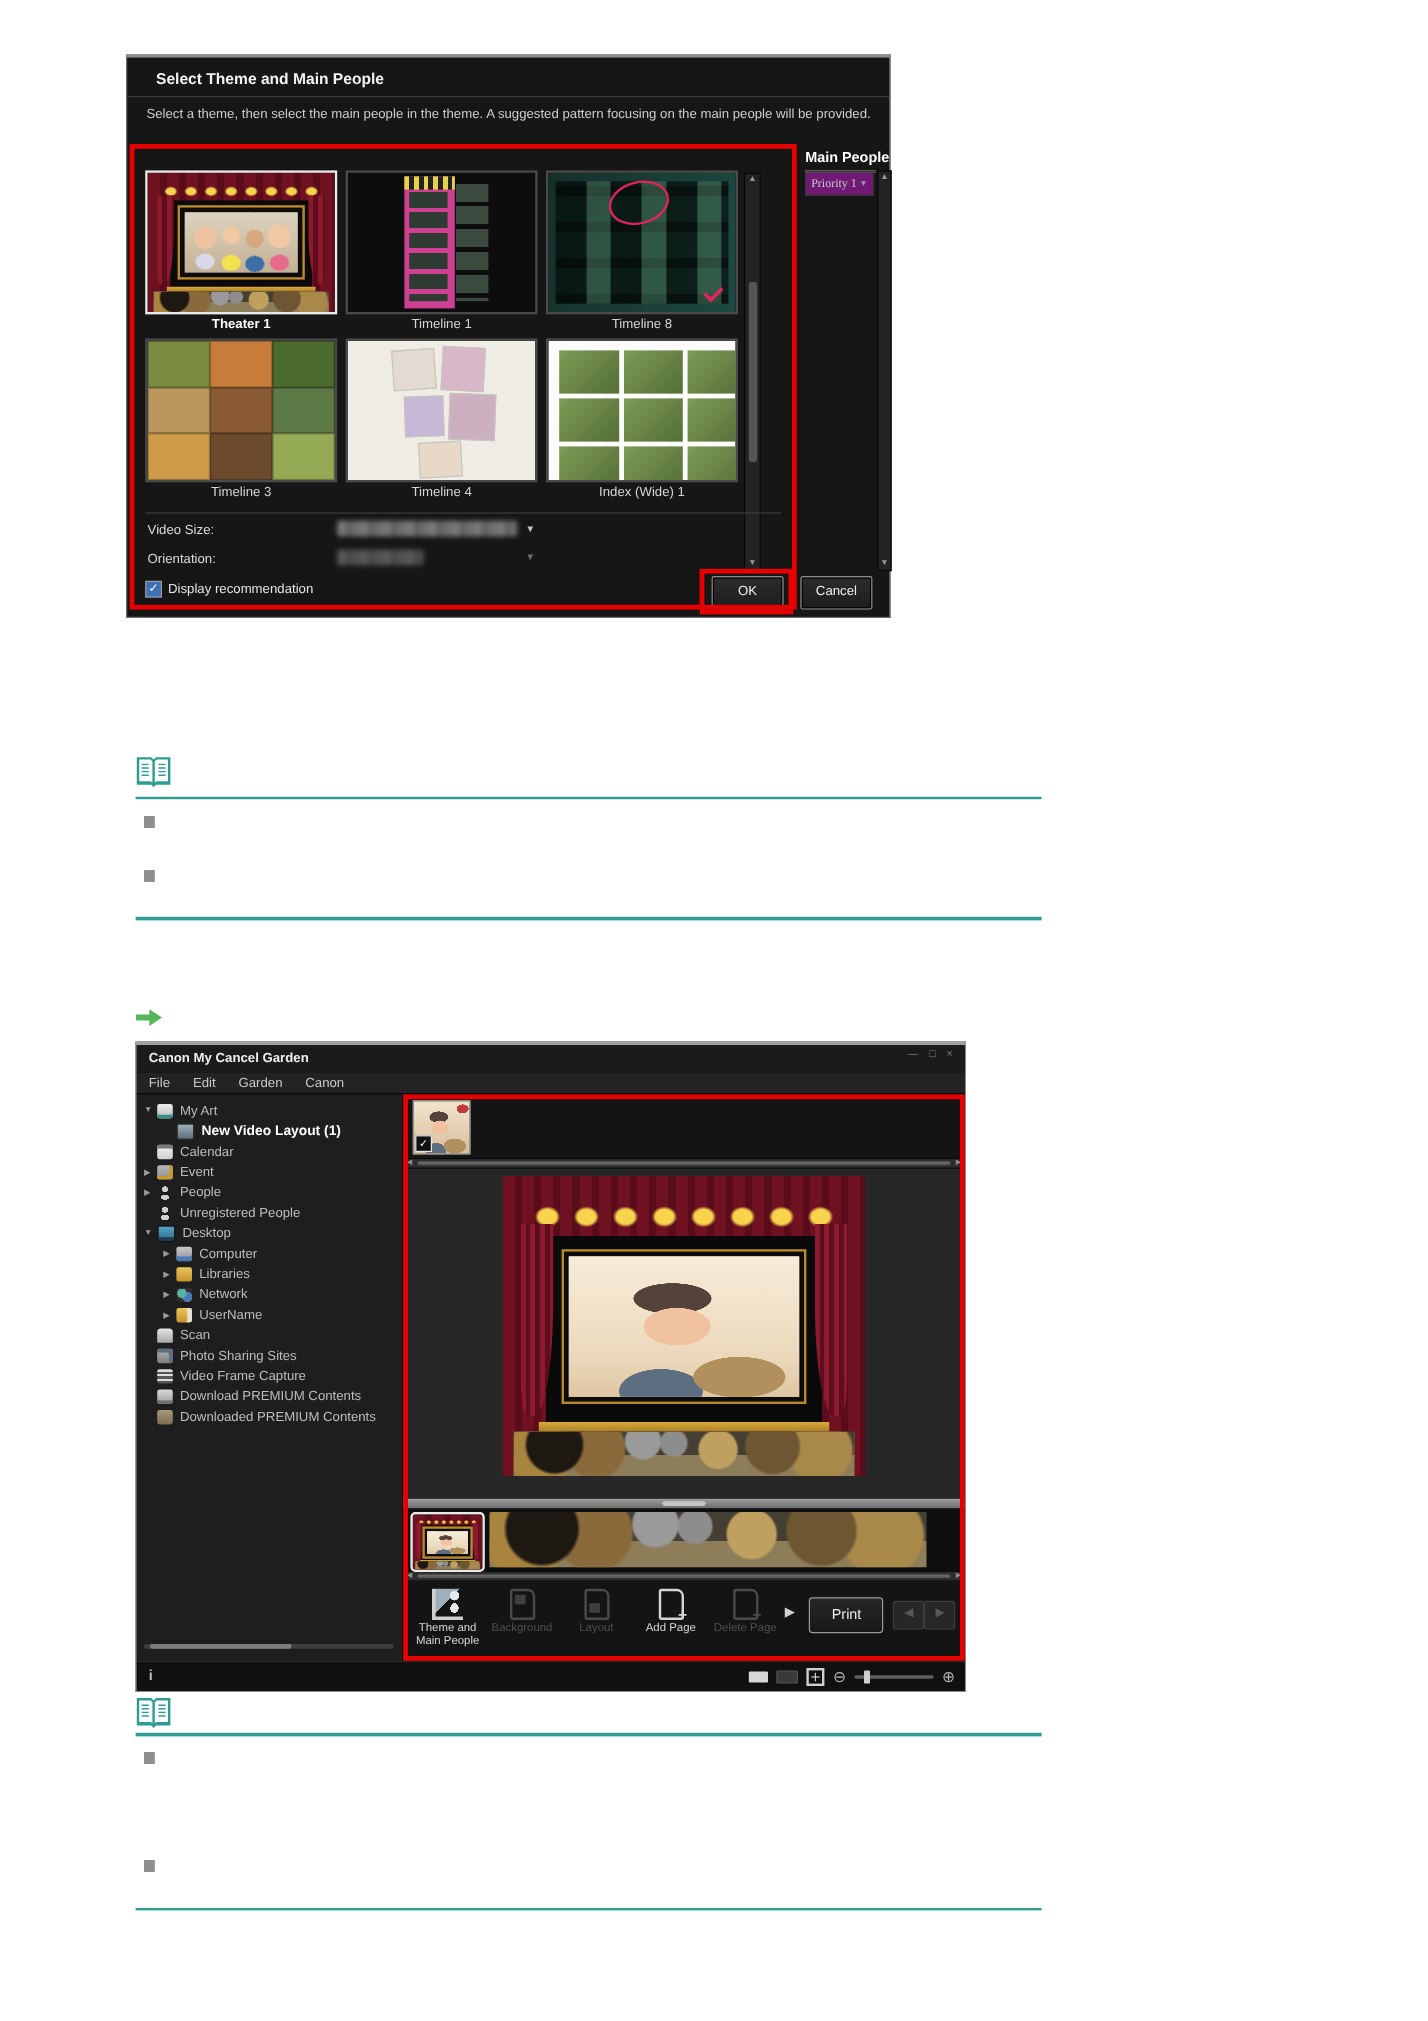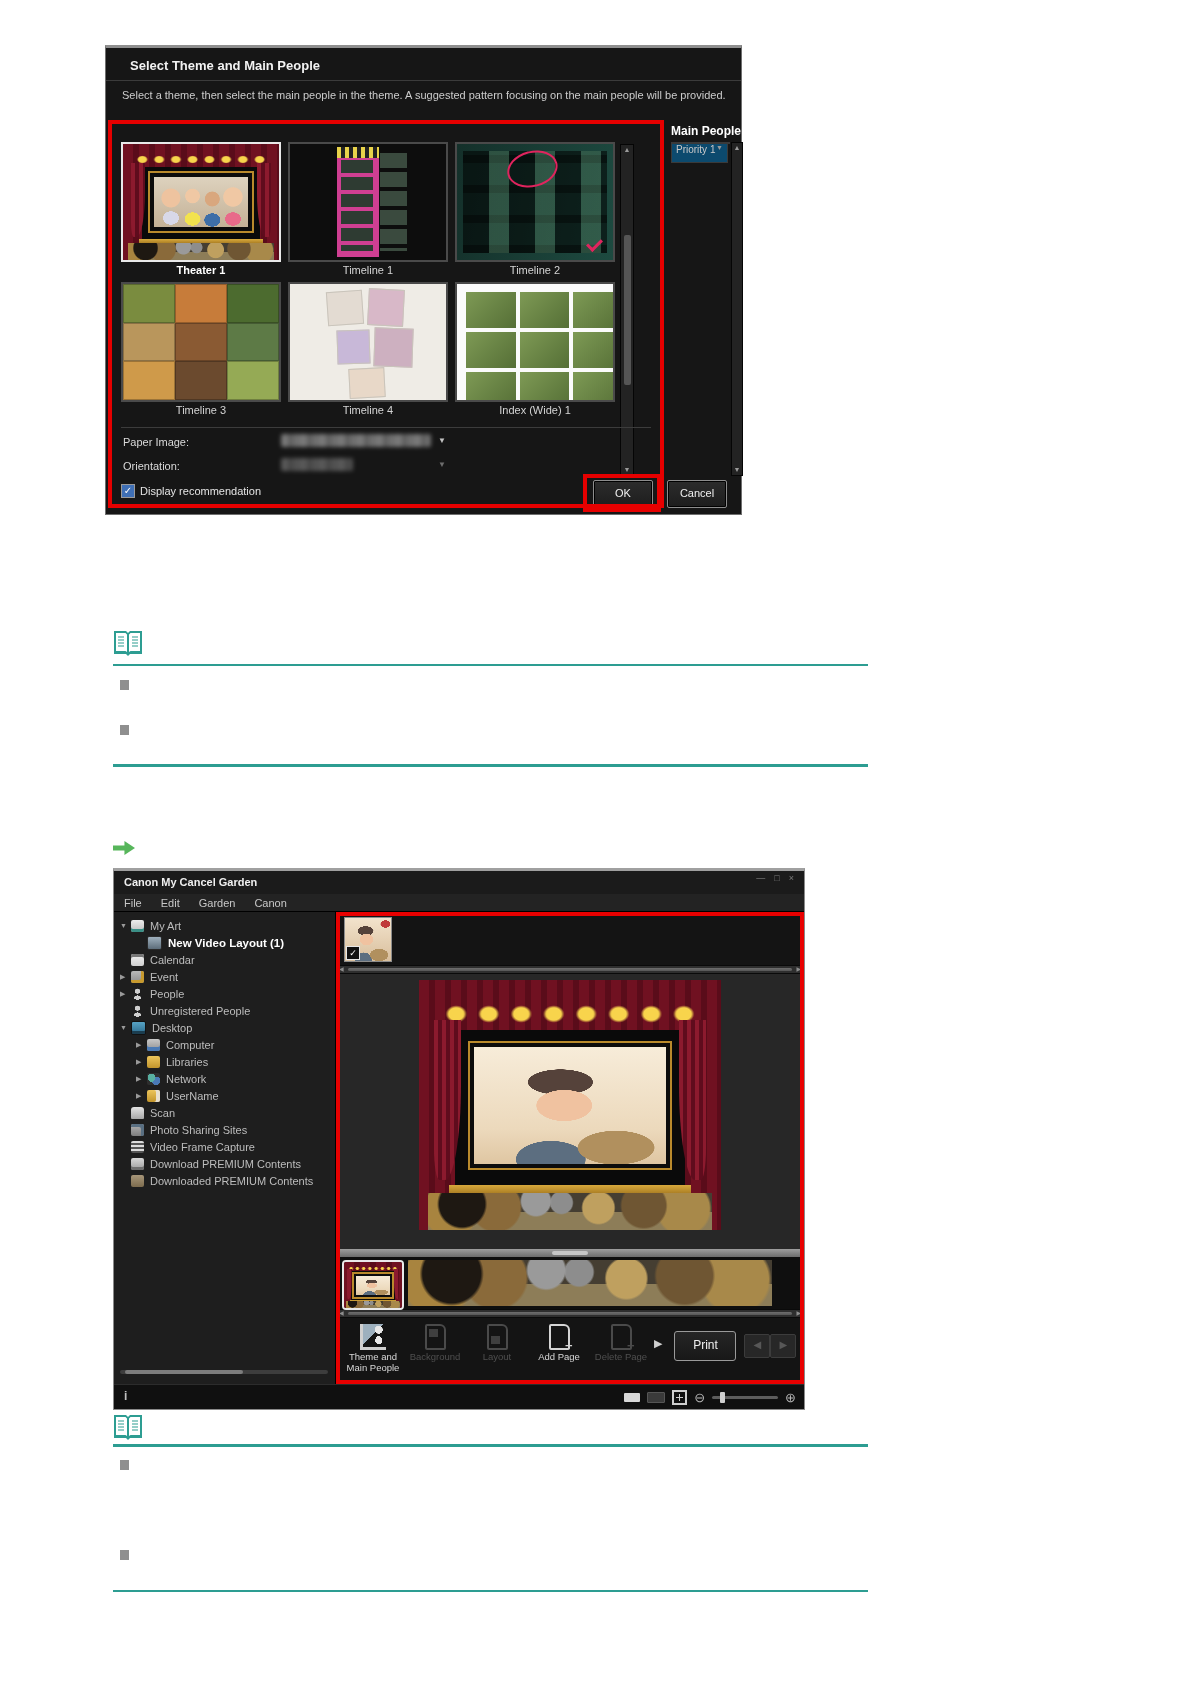--- a/index.html
+++ b/index.html
@@ -31,21 +31,21 @@
   .fieldlab{position:absolute;font-size:11px;color:#dadada;}
   .blurval{position:absolute;height:13px;border-radius:2px;background:repeating-linear-gradient(90deg,#9a9a9a 0 7px,#777 7px 12px,#8d8d8d 12px 19px);filter:blur(2px);opacity:.75;}
   .ddglyph{position:absolute;font-size:8px;color:#c2c2c2;}
   .ddglyph.dim{color:#6d6d6d;}
   .chk{position:absolute;left:15px;top:436px;width:12px;height:12px;background:#3f6fb5;border:1px solid #9a9a9a;color:#fff;font-size:10px;line-height:12px;text-align:center;}
   .chklab{position:absolute;left:34px;top:437px;font-size:11px;color:#e4e4e4;}
   .dlg-btn{position:absolute;width:58px;height:26px;background:linear-gradient(#2c2c2c,#1d1d1d);border:1px solid #8d8d8d;border-radius:2px;color:#f0f0f0;font-size:11px;text-align:center;line-height:24px;box-shadow:inset 0 0 0 1px #000;}
   .people-label{position:absolute;left:565px;top:76px;font-size:12px;font-weight:bold;color:#ffffff;}
   .people-card{position:absolute;left:565px;top:94px;width:57px;}
   .people-photo{width:55px;height:92px;border:1px solid #3a3a3a;}
-  .prio{height:18px;background:#0c4a6e;border:1px solid #3a3a3a;border-top:none;display:flex;justify-content:space-between;align-items:flex-start;padding:0 4px;font-size:10px;color:#c9c9c9;}
+  .prio{height:18px;background:#701a75;border:1px solid #3a3a3a;border-top:none;display:flex;justify-content:space-between;align-items:center;padding:0 4px;font-size:10px;color:#c9c9c9;font-family:Liberation Serif, serif;}
   .prio .ddg{font-size:7px;color:#9a9a9a;}
 
   
   .baby-art{width:100%;height:100%;background-color:#e9d9c4;background-image:
     radial-gradient(ellipse 36% 26% at 74% 86%,#b1905e 0 55%,transparent 56%),
     radial-gradient(ellipse 30% 26% at 40% 96%,#5c6e80 0 60%,transparent 61%),
     radial-gradient(ellipse 24% 22% at 47% 50%,#f0c2a0 0 60%,transparent 61%),
     radial-gradient(ellipse 28% 18% at 45% 30%,#55423a 0 60%,transparent 61%),
     linear-gradient(180deg,#f7ecd9 0%,#ecd9bc 70%,#dfc6a2 100%);}
   .baby-art.src{background-image:
@@ -224,21 +224,21 @@
         <div class="theme-cap">Timeline 1</div>
       </div>
       <div class="theme-cell">
         <div class="theme-thumb">
           <div class="art-t2">
             <div class="grid"></div>
               <div class="circ"></div>
               <div class="mchk"></div>
           </div>
         </div>
-        <div class="theme-cap">Timeline 2</div>
+        <div class="theme-cap">Timeline 8</div>
       </div>
       <div class="theme-cell">
         <div class="theme-thumb">
           <div class="tilegrid">
             <div style="background:#7a8c3f"></div>
               <div style="background:#c77c3a"></div>
               <div style="background:#4c6b2f"></div>
             <div style="background:#b9965c"></div>
               <div style="background:#8a5a33"></div>
               <div style="background:#5d7a46"></div>
@@ -282,21 +282,21 @@
     </div>
 
     <div class="vscroll" style="left:514px;top:96px;width:12px;height:330px;">
       <span class="sar">▲</span>
       <span class="sthumb" style="height:150px;"></span>
       <span class="sar">▼</span>
     </div>
 
     <div class="grid-rule"></div>
 
-    <div class="fieldlab" style="left:17px;top:388px;">Paper Image:</div>
+    <div class="fieldlab" style="left:17px;top:388px;">Video Size:</div>
     <div class="blurval" style="left:175px;top:386px;width:150px;"></div>
     <span class="ddglyph" style="left:332px;top:388px;">▼</span>
 
     <div class="fieldlab" style="left:17px;top:412px;">Orientation:</div>
     <div class="blurval" style="left:175px;top:410px;width:72px;opacity:.5;"></div>
     <span class="ddglyph dim" style="left:332px;top:412px;">▼</span>
 
     <div class="chk"><span>✓</span></div>
     <div class="chklab">Display recommendation</div>
 

